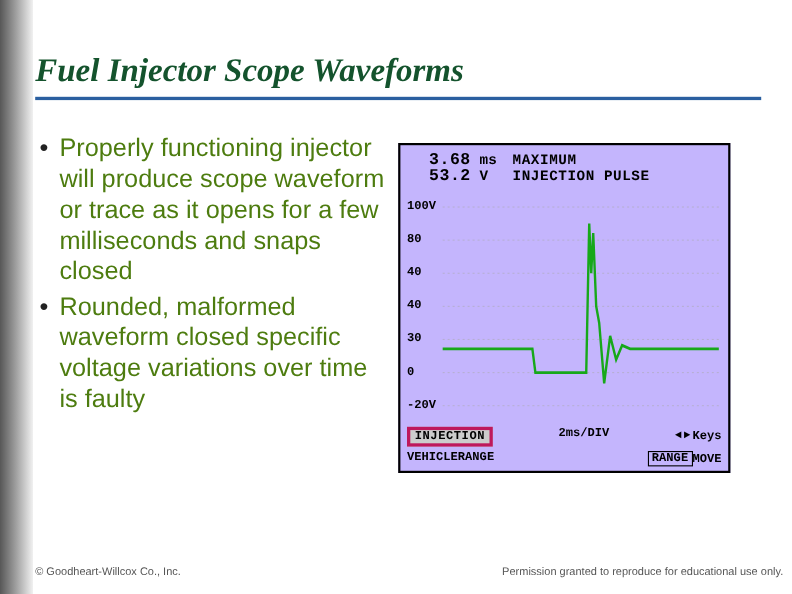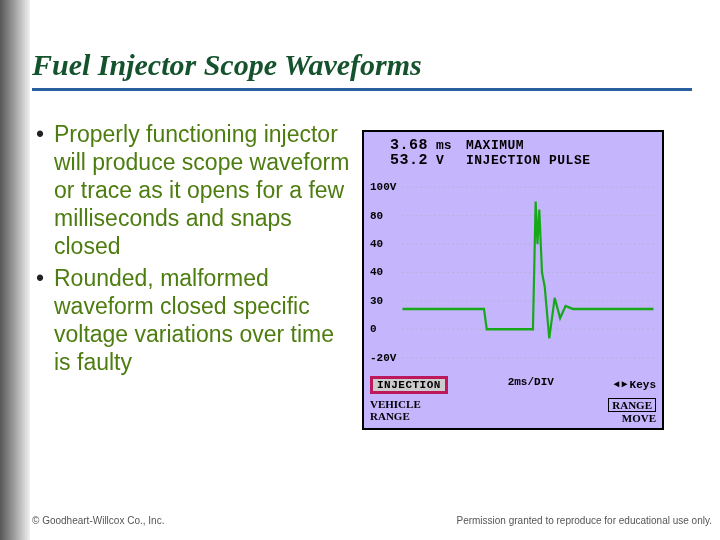--- a/index.html
+++ b/index.html
@@ -122,21 +122,21 @@
   }
   .tag-box {
     border: 3px solid #be185d;
     background: #ccc;
     padding: 0 4px;
     display: inline-block;
     letter-spacing: 0.5px;
   }
   .keys-line { display:flex; align-items:center; gap:2px; }
   .tri { font-size:10px; line-height:1; }
-  .stack { display:flex; flex-direction:column; line-height:1.1;font-family:Liberation Serif, serif; }
+  .stack { display:flex; line-height:1.1; }
   .mini-box { border:1px solid #000; padding:0 3px; }
   .footer {
     position: absolute;
     bottom: 14px;
     left: 32px;
     right: 8px;
     display: flex;
     justify-content: space-between;
     font-size: 10px;
     color: #555;

